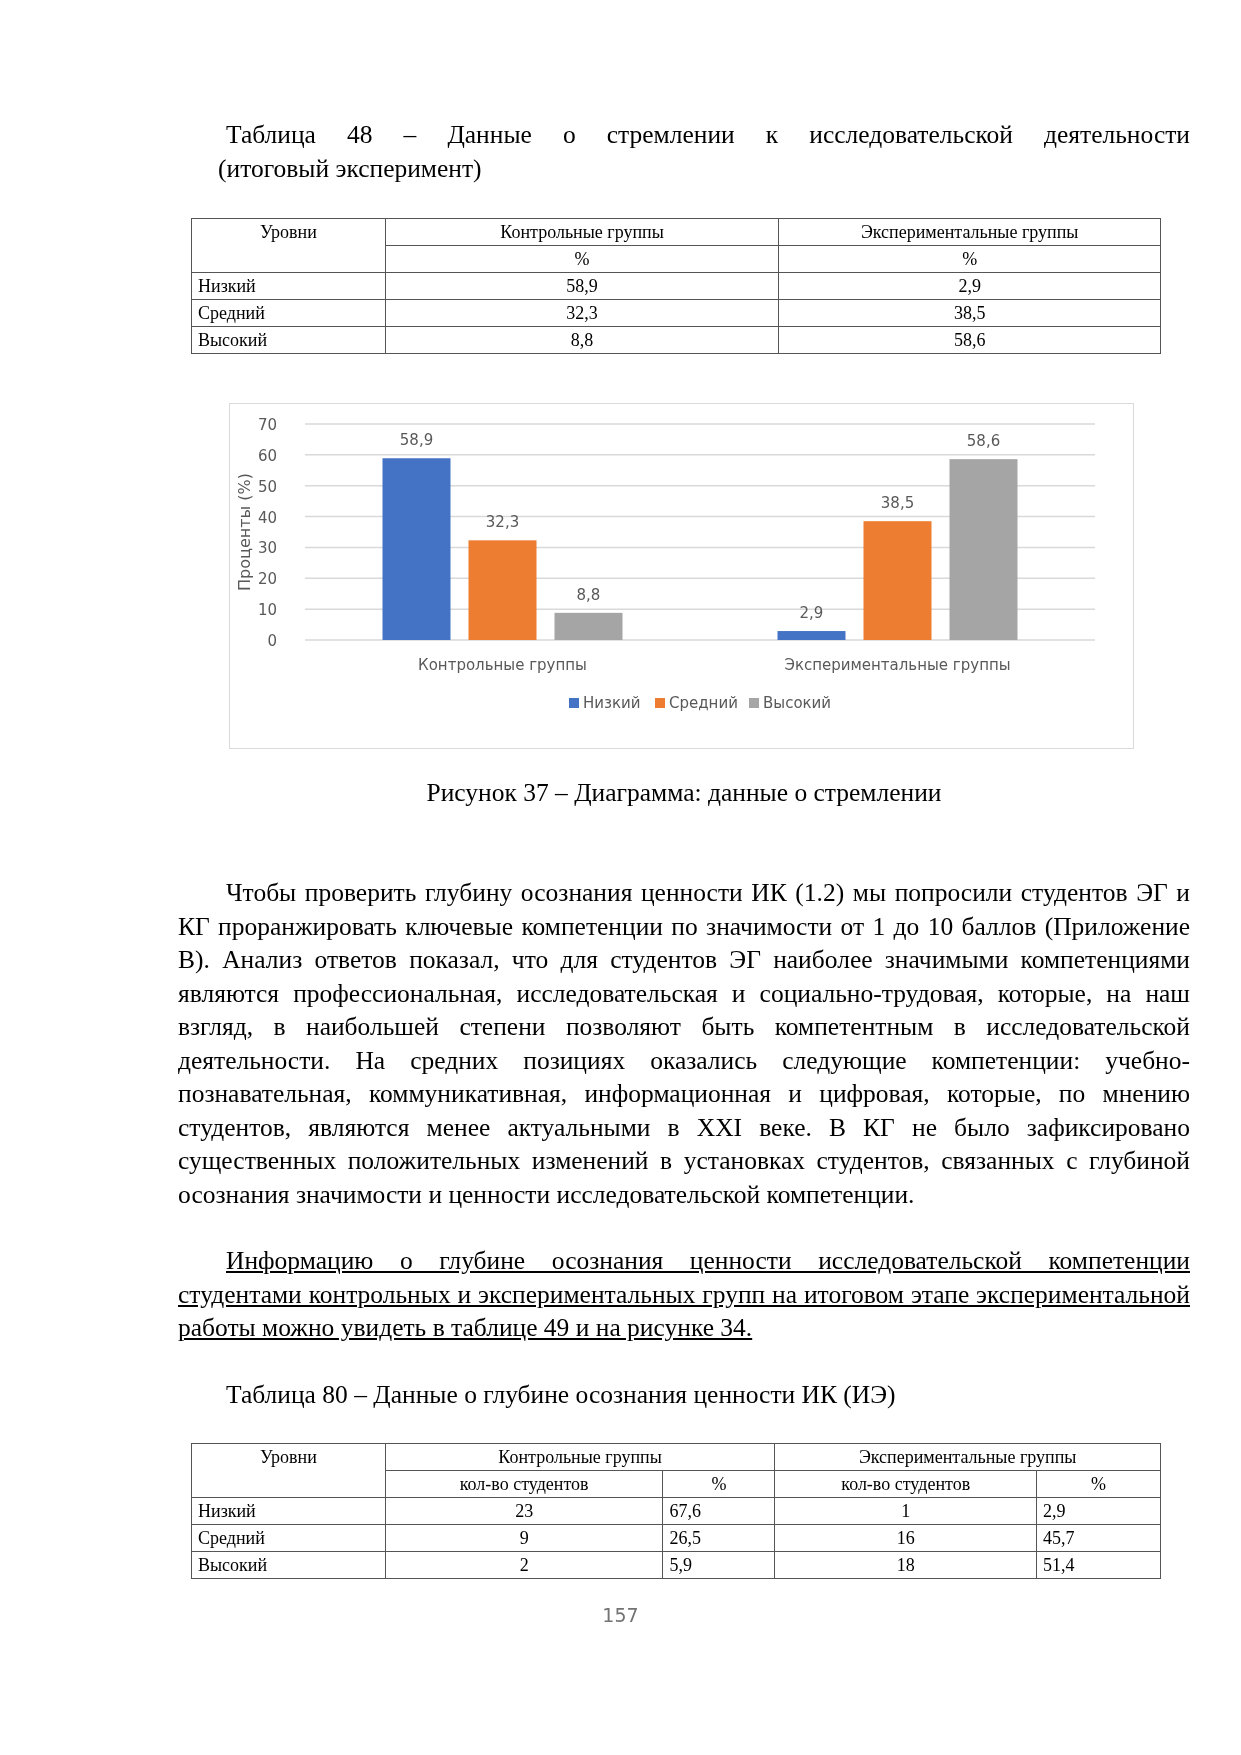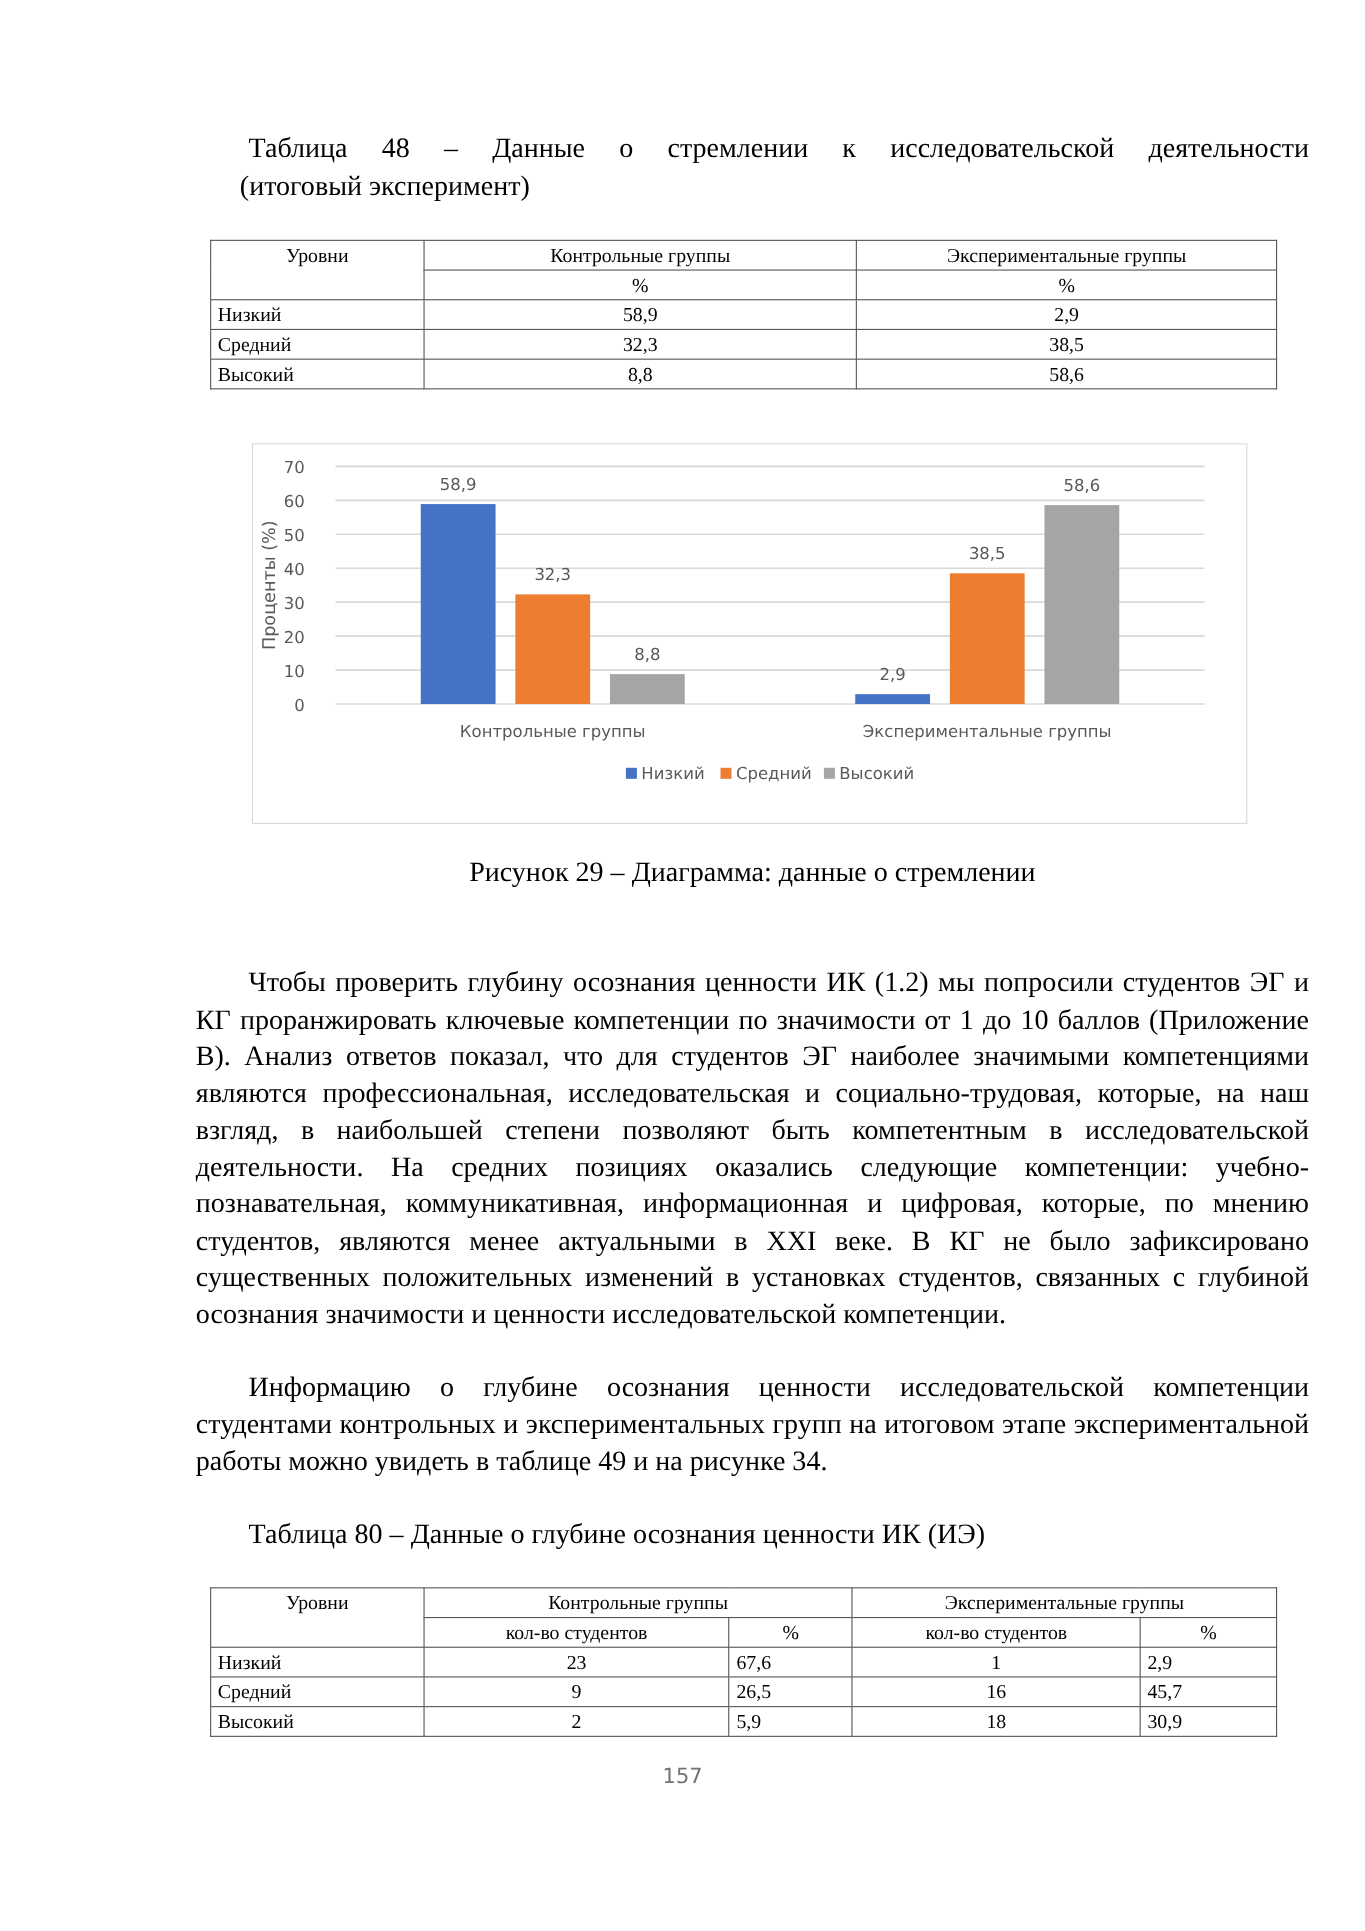--- a/index.html
+++ b/index.html
@@ -100,24 +100,24 @@
         <text x="667.5" y="266" text-anchor="middle" font-size="15" class="chart-text">Экспериментальные группы</text>
         <rect x="339" y="294" width="10" height="10" fill="#4472C4"></rect>
         <text x="353" y="304" font-size="15" class="chart-text">Низкий</text>
         <rect x="425" y="294" width="10" height="10" fill="#ED7D31"></rect>
         <text x="439" y="304" font-size="15" class="chart-text">Средний</text>
         <rect x="519" y="294" width="10" height="10" fill="#A5A5A5"></rect>
         <text x="533" y="304" font-size="15" class="chart-text">Высокий</text>
       </svg>
   </div>
 
-  <div class="caption" style="top:776px;">Рисунок 29 – Диаграмма: данные о стремлении</div>
+  <div class="caption" style="top:776px;">Рисунок 37 – Диаграмма: данные о стремлении</div>
 
   <div class="para indent" style="top:876px;">Чтобы проверить глубину осознания ценности ИК (1.2) мы попросили студентов ЭГ и КГ проранжировать ключевые компетенции по значимости от 1 до 10 баллов (Приложение В). Анализ ответов показал, что для студентов ЭГ наиболее значимыми компетенциями являются профессиональная, исследовательская и социально-трудовая, которые, на наш взгляд, в наибольшей степени позволяют быть компетентным в исследовательской деятельности. На средних позициях оказались следующие компетенции: учебно-познавательная, коммуникативная, информационная и цифровая, которые, по мнению студентов, являются менее актуальными в XXI веке. В КГ не было зафиксировано существенных положительных изменений в установках студентов, связанных с глубиной осознания значимости и ценности исследовательской компетенции.</div>
-  <div class="para indent" style="top:1244px;">Информацию о глубине осознания ценности исследовательской компетенции студентами контрольных и экспериментальных групп на итоговом этапе экспериментальной работы можно увидеть в таблице 49 и на рисунке 34.</div>
+  <div class="para indent" style="top:1244px;text-decoration:underline;">Информацию о глубине осознания ценности исследовательской компетенции студентами контрольных и экспериментальных групп на итоговом этапе экспериментальной работы можно увидеть в таблице 49 и на рисунке 34.</div>
 
   <div class="para indent" style="top:1378px;">Таблица 80 – Данные о глубине осознания ценности ИК (ИЭ)</div>
 
   <table class="doc" style="left:191px; top:1443px; width:970px;">
     <colgroup>
       <col style="width:194px">
         <col style="width:278px">
         <col style="width:112px">
       <col style="width:262px">
         <col style="width:124px">
@@ -146,19 +146,19 @@
       <td class="c">9</td>
       <td class="r">26,5</td>
       <td class="c">16</td>
       <td class="r">45,7</td>
     </tr>
     <tr>
       <td class="l">Высокий</td>
       <td class="c">2</td>
       <td class="r">5,9</td>
       <td class="c">18</td>
-      <td class="r">30,9</td>
+      <td class="r">51,4</td>
     </tr>
   </tbody>
     </table>
 
   <div class="page-num">157</div>
 </div>
 
 </body></html>

